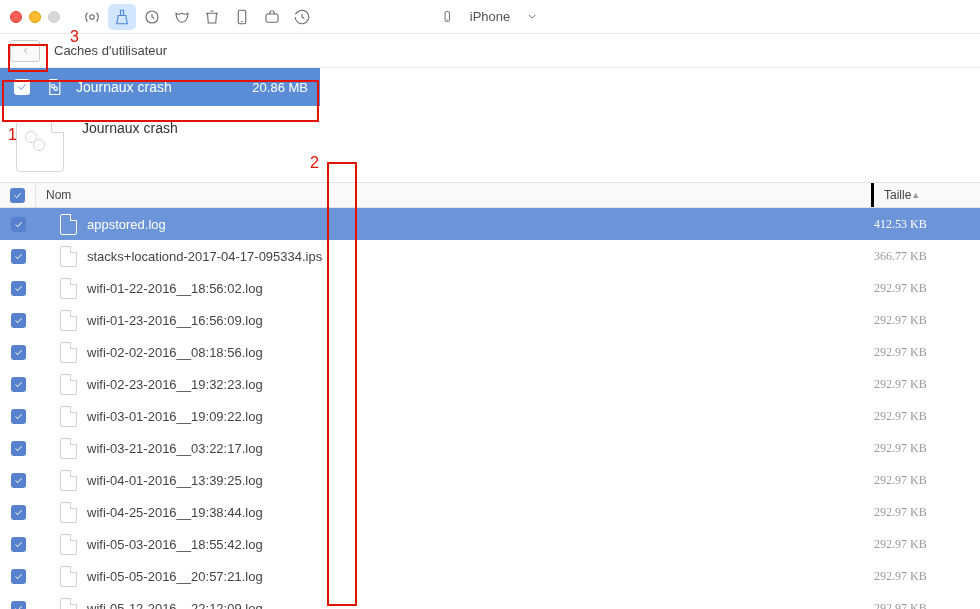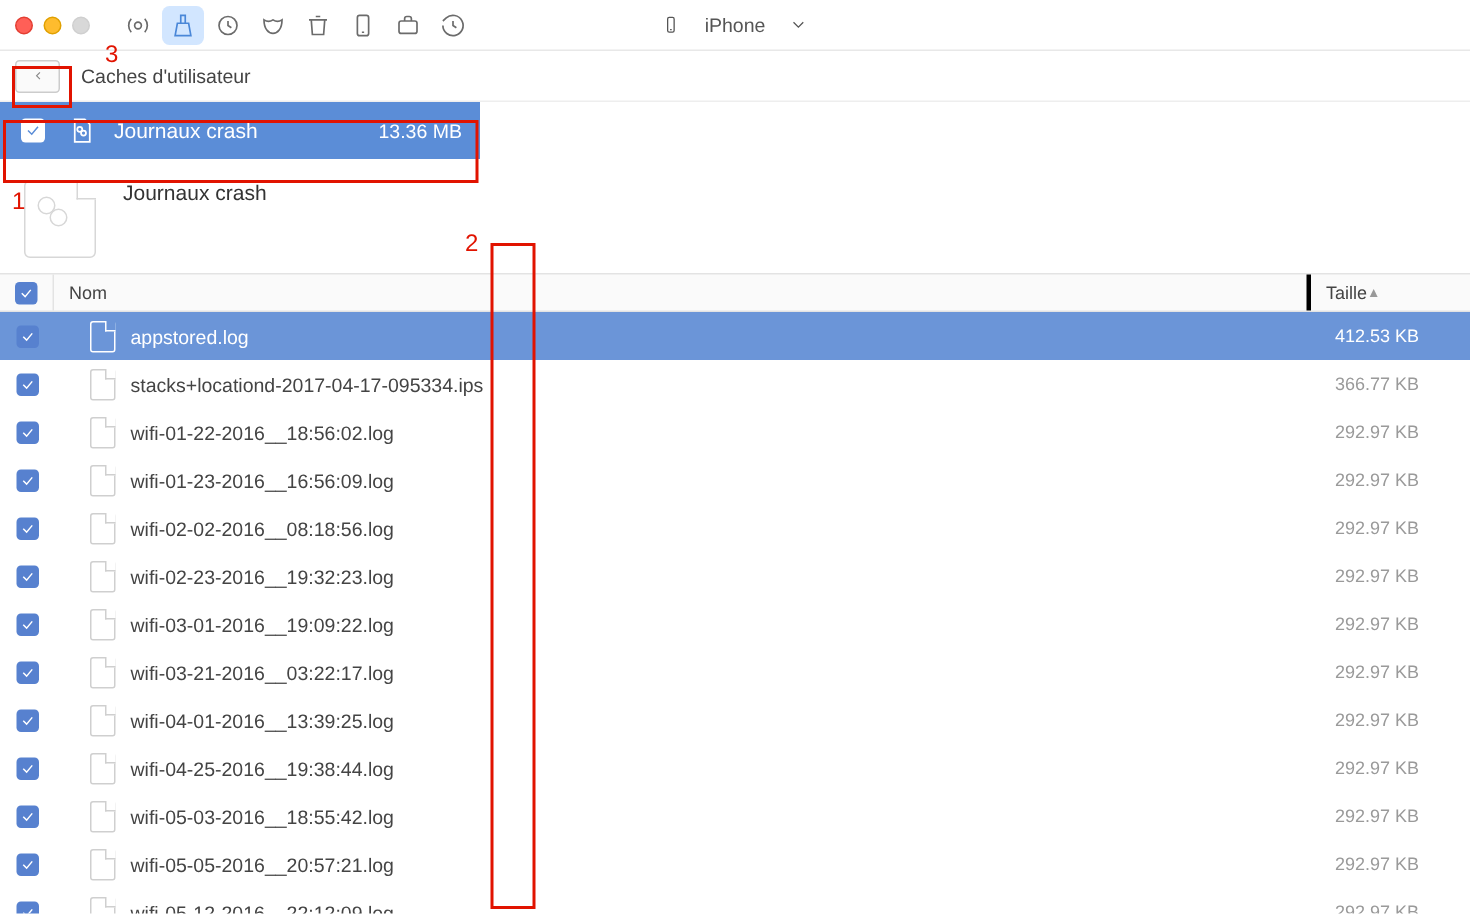--- a/index.html
+++ b/index.html
@@ -106,21 +106,21 @@
   .check{
     width:15px;height:15px;border-radius:3px;background:#5781cf;
     display:flex;align-items:center;justify-content:center;flex-shrink:0;
   }
   .check svg{width:9px;height:9px;stroke:#fff;fill:none;stroke-width:2.6;}
   .td-name{flex:1;display:flex;align-items:center;gap:10px;padding-left:24px;}
   .fileicon{width:17px;height:21px;border:1.3px solid #cfcfcf;border-radius:2px;position:relative;flex-shrink:0;}
   .fileicon::before{content:"";position:absolute;right:-1px;top:-1px;width:6px;height:6px;background:#fff;border-left:1.3px solid #cfcfcf;border-bottom:1.3px solid #cfcfcf;}
   .trow.selected .fileicon{border-color:#fff;}
   .trow.selected .fileicon::before{background:#6b95d8;border-color:#fff;}
-  .td-size{width:106px;padding-right:18px;text-align:center;color:#9a9a9a;font-size:12px;}
+  .td-size{width:106px;padding-right:18px;text-align:left;color:#9a9a9a;font-size:12px;font-family:Liberation Serif, serif;}
   .trow.selected .td-size{color:#fff;}
   
   .annot-box{position:absolute;border:2.5px solid #e11300;pointer-events:none;z-index:50;}
   .annot-num{position:absolute;color:#e11300;font-size:16px;font-weight:400;z-index:51;pointer-events:none;}
 </style>
 </head>
 <body>
 
 <div class="titlebar">
   <div class="traffic">
@@ -203,21 +203,21 @@
         <svg viewBox="0 0 24 24">
             <polyline points="4 12 10 18 20 6"></polyline>
           </svg>
       </div>
       <svg class="caticon" viewBox="0 0 24 24">
           <path d="M7 3h8l4 4v14H7z"></path>
           <circle cx="11" cy="11" r="2"></circle>
           <circle cx="14" cy="14" r="2"></circle>
         </svg>
       <span class="catname">Journaux crash</span>
-      <span class="catsize">13.36 MB</span>
+      <span class="catsize">20.86 MB</span>
     </div>
   </div>
 
   <div class="rightpane">
     <div class="details">
       <div class="bigicon">
         <div class="circles">
             <span></span>
             <span></span>
           </div>

